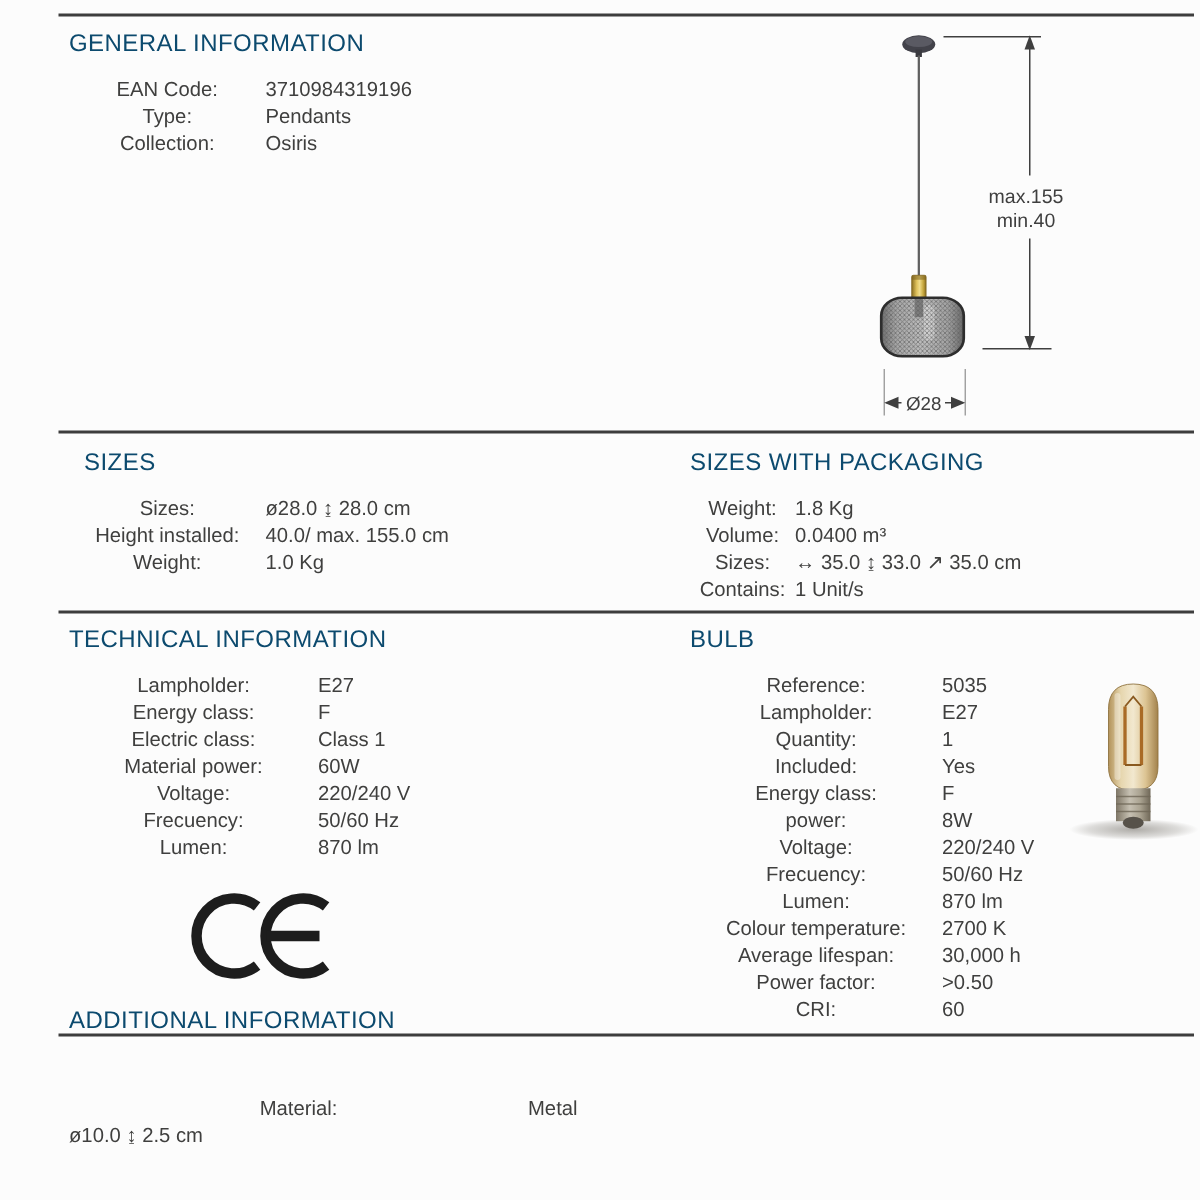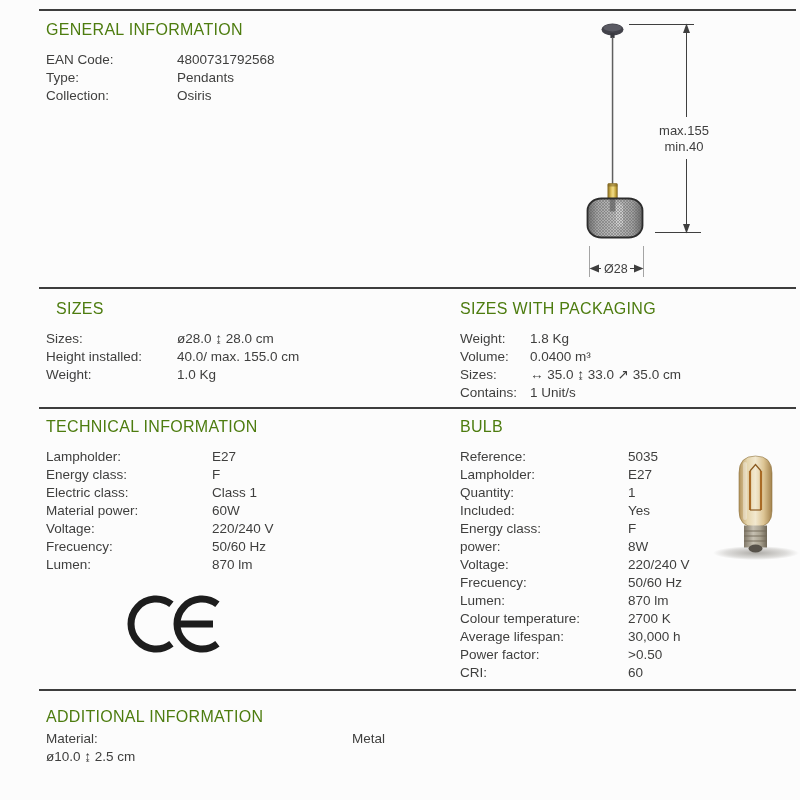--- a/index.html
+++ b/index.html
@@ -3,23 +3,23 @@
 <meta charset="utf-8">
 <style>
   html,body{margin:0;padding:0;}
   body{
     width:800px;height:800px;position:relative;overflow:hidden;
     background:#fcfcfc;
     font-family:"Liberation Sans","DejaVu Sans",sans-serif;
     color:#3f3f3e;
   }
   .divider{position:absolute;left:39px;width:757px;height:2px;background:#3d3d3d;}
-  .sec-title{position:absolute;font-size:16px;letter-spacing:.3px;color:#4d7c0f;white-space:nowrap;}
+  .sec-title{position:absolute;font-size:16px;letter-spacing:.3px;color:#0c4a6e;white-space:nowrap;}
   .rows{position:absolute;font-size:13.5px;line-height:18px;}
-  .row{display:flex;white-space:nowrap;}
+  .row{display:flex;white-space:nowrap;text-align:center;}
   .row .lbl{flex:0 0 auto;}
   .row .val{flex:0 0 auto;}
   .rows.g-left  .lbl{width:131px;}
   .rows.g-tech  .lbl{width:166px;}
   .rows.g-pack  .lbl{width:70px;}
   .rows.g-bulb  .lbl{width:168px;}
   .rows.g-add   .lbl{width:306px;}
   svg{position:absolute;display:block;}
   .dim-text{font-size:13px;fill:#3f3f3f;font-family:"Liberation Sans","DejaVu Sans",sans-serif;}
   .dim-text-sm{font-size:12.5px;fill:#3f3f3f;font-family:"Liberation Sans","DejaVu Sans",sans-serif;}
@@ -29,21 +29,21 @@
 
 <div class="divider" style="top:9px"></div>
 <div class="divider" style="top:287px"></div>
 <div class="divider" style="top:407px"></div>
 <div class="divider" style="top:689px"></div>
 
 <div class="sec-title" style="left:46px;top:21px">GENERAL INFORMATION</div>
 <div class="rows g-left" style="left:46px;top:51px">
   <div class="row">
     <span class="lbl">EAN Code:</span>
-    <span class="val">4800731792568</span>
+    <span class="val">3710984319196</span>
   </div>
   <div class="row">
     <span class="lbl">Type:</span>
     <span class="val">Pendants</span>
   </div>
   <div class="row">
     <span class="lbl">Collection:</span>
     <span class="val">Osiris</span>
   </div>
 </div>
@@ -278,21 +278,21 @@
   </g>
   <g>
     <rect x="34" y="85.5" width="23" height="22" fill="url(#metalBase)"></rect>
     <line x1="34" y1="91" x2="57" y2="91" stroke="#6f6757" stroke-width="1.1" opacity="0.8"></line>
     <line x1="34" y1="96" x2="57" y2="96" stroke="#6f6757" stroke-width="1.1" opacity="0.8"></line>
     <line x1="34" y1="101" x2="57" y2="101" stroke="#6f6757" stroke-width="1.1" opacity="0.8"></line>
     <ellipse cx="45.5" cy="108.5" rx="7" ry="4" fill="#57524a"></ellipse>
   </g>
 </svg>
 
-<div class="sec-title" style="left:46px;top:708px">ADDITIONAL INFORMATION</div>
+<div class="sec-title" style="left:46px;top:672px">ADDITIONAL INFORMATION</div>
 <div class="rows g-add" style="left:46px;top:730px">
   <div class="row">
     <span class="lbl">Material:</span>
     <span class="val">Metal</span>
   </div>
   <div class="row">
     <span class="val">ø10.0 ↨ 2.5 cm</span>
   </div>
 </div>
 

